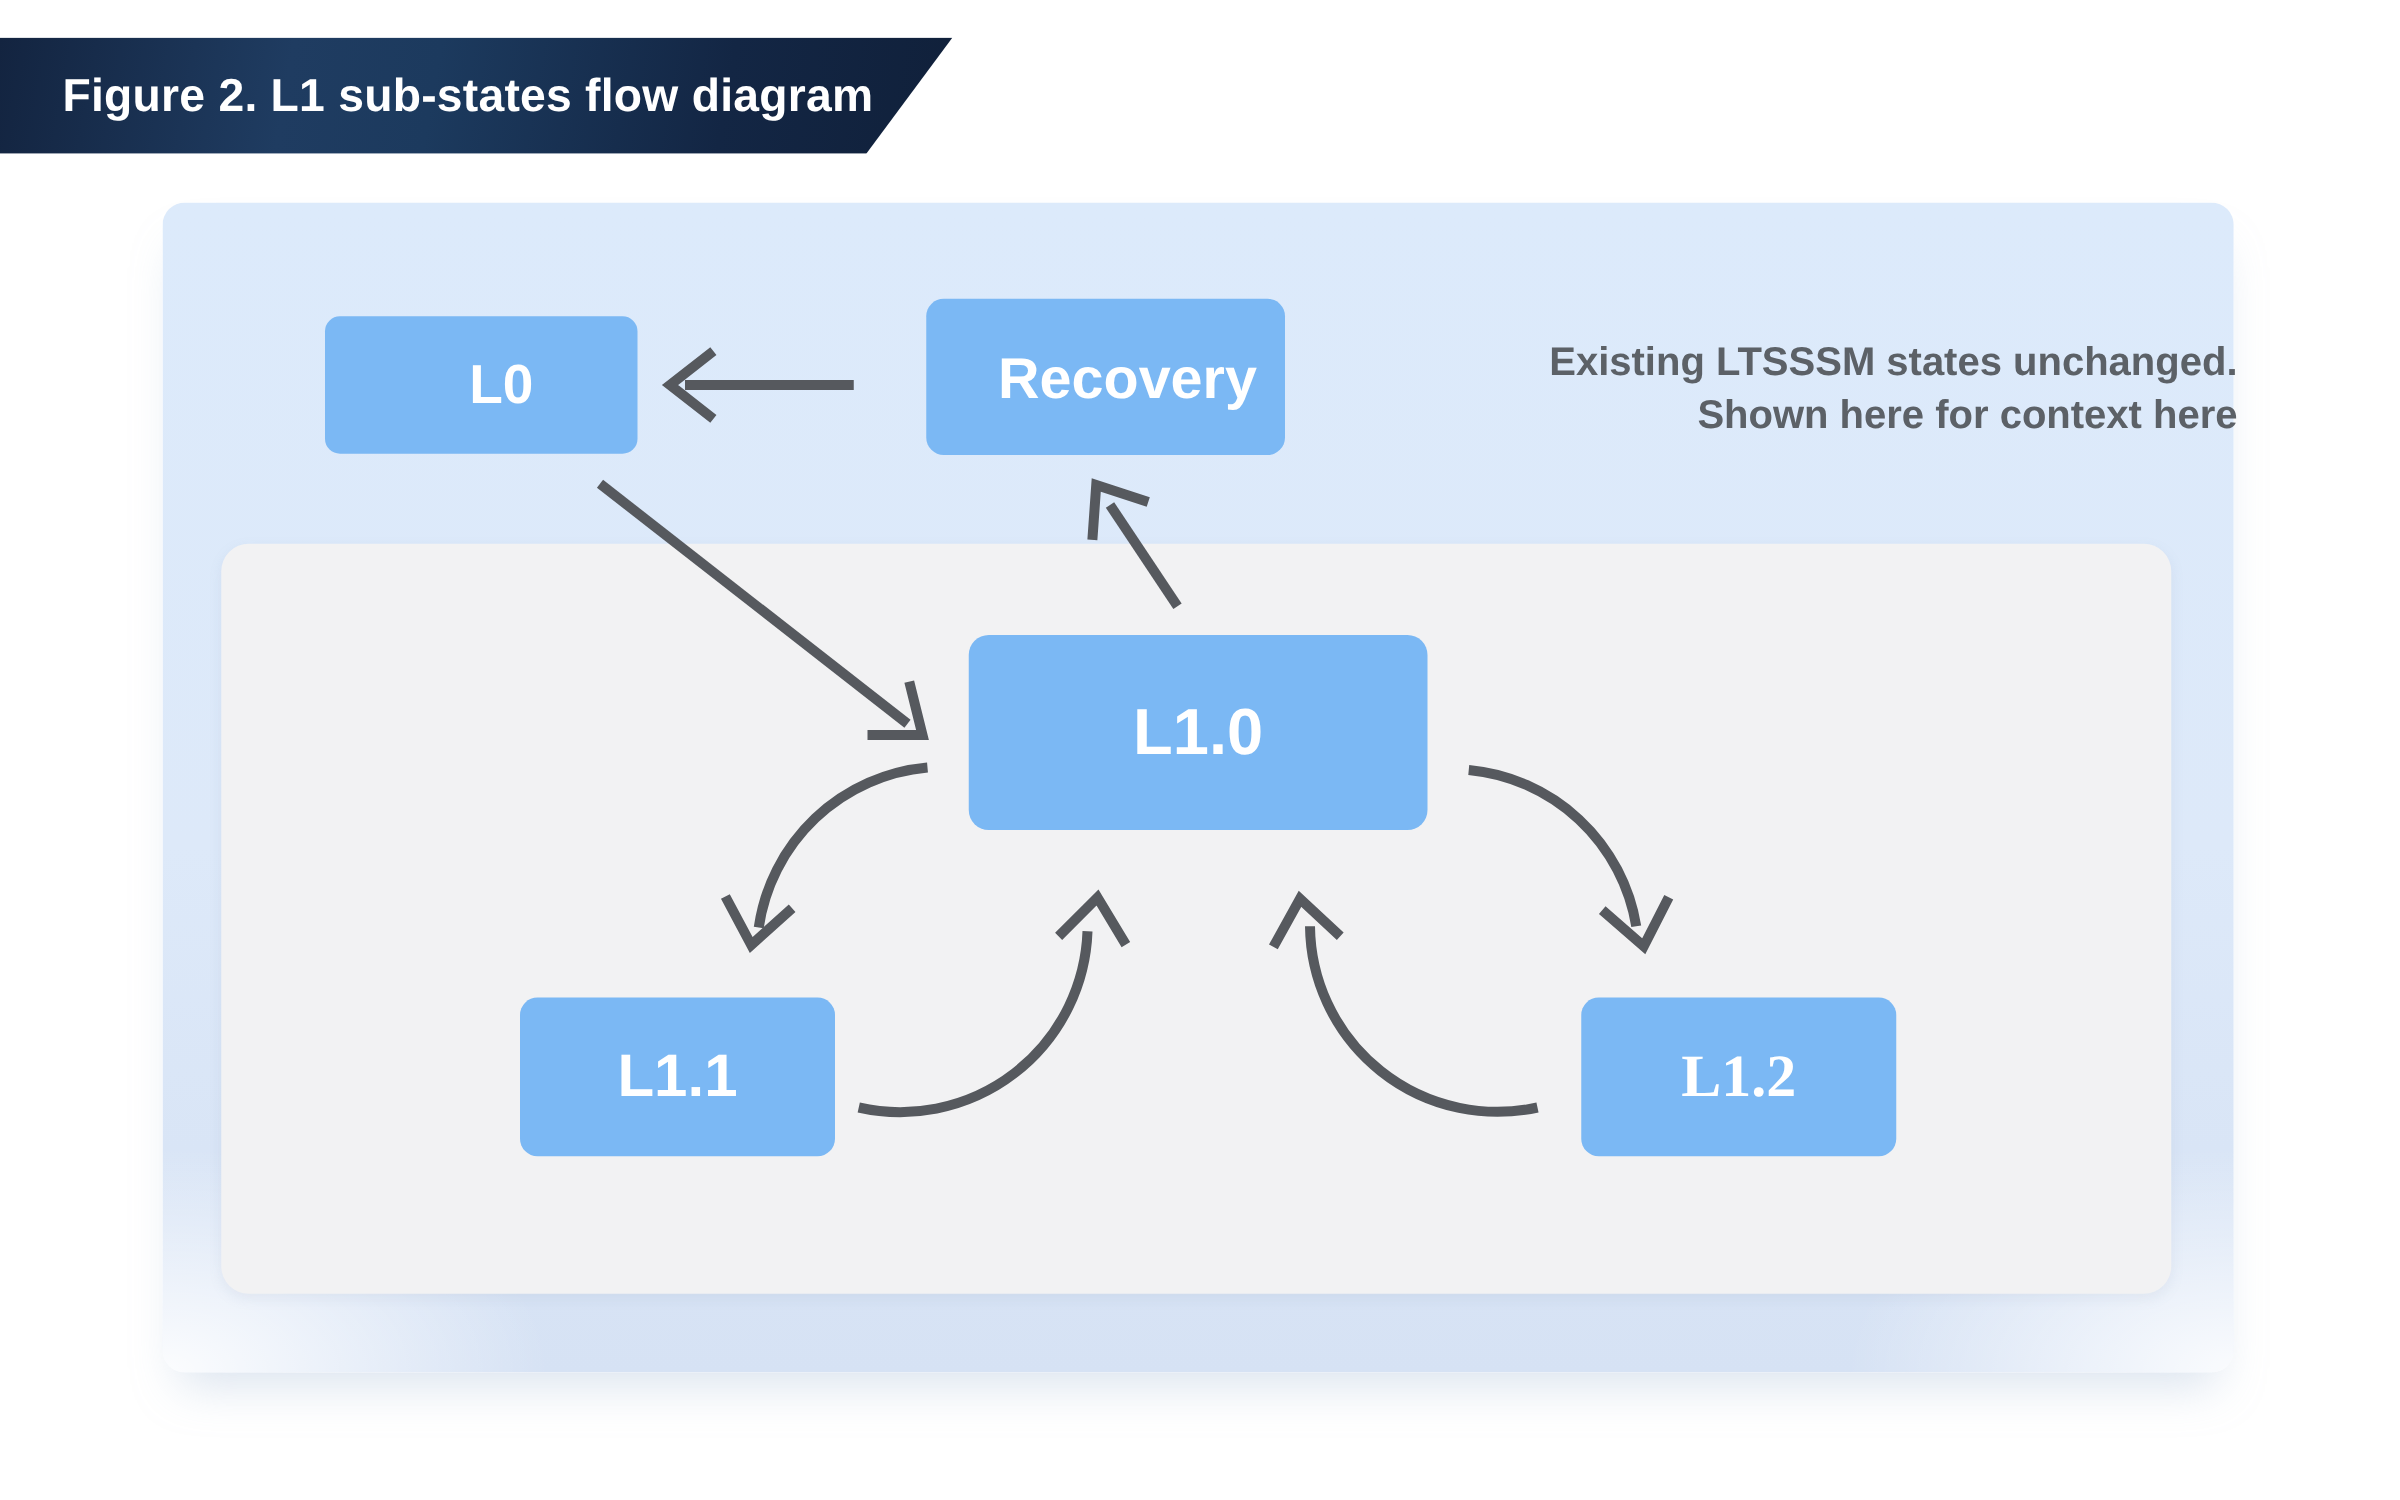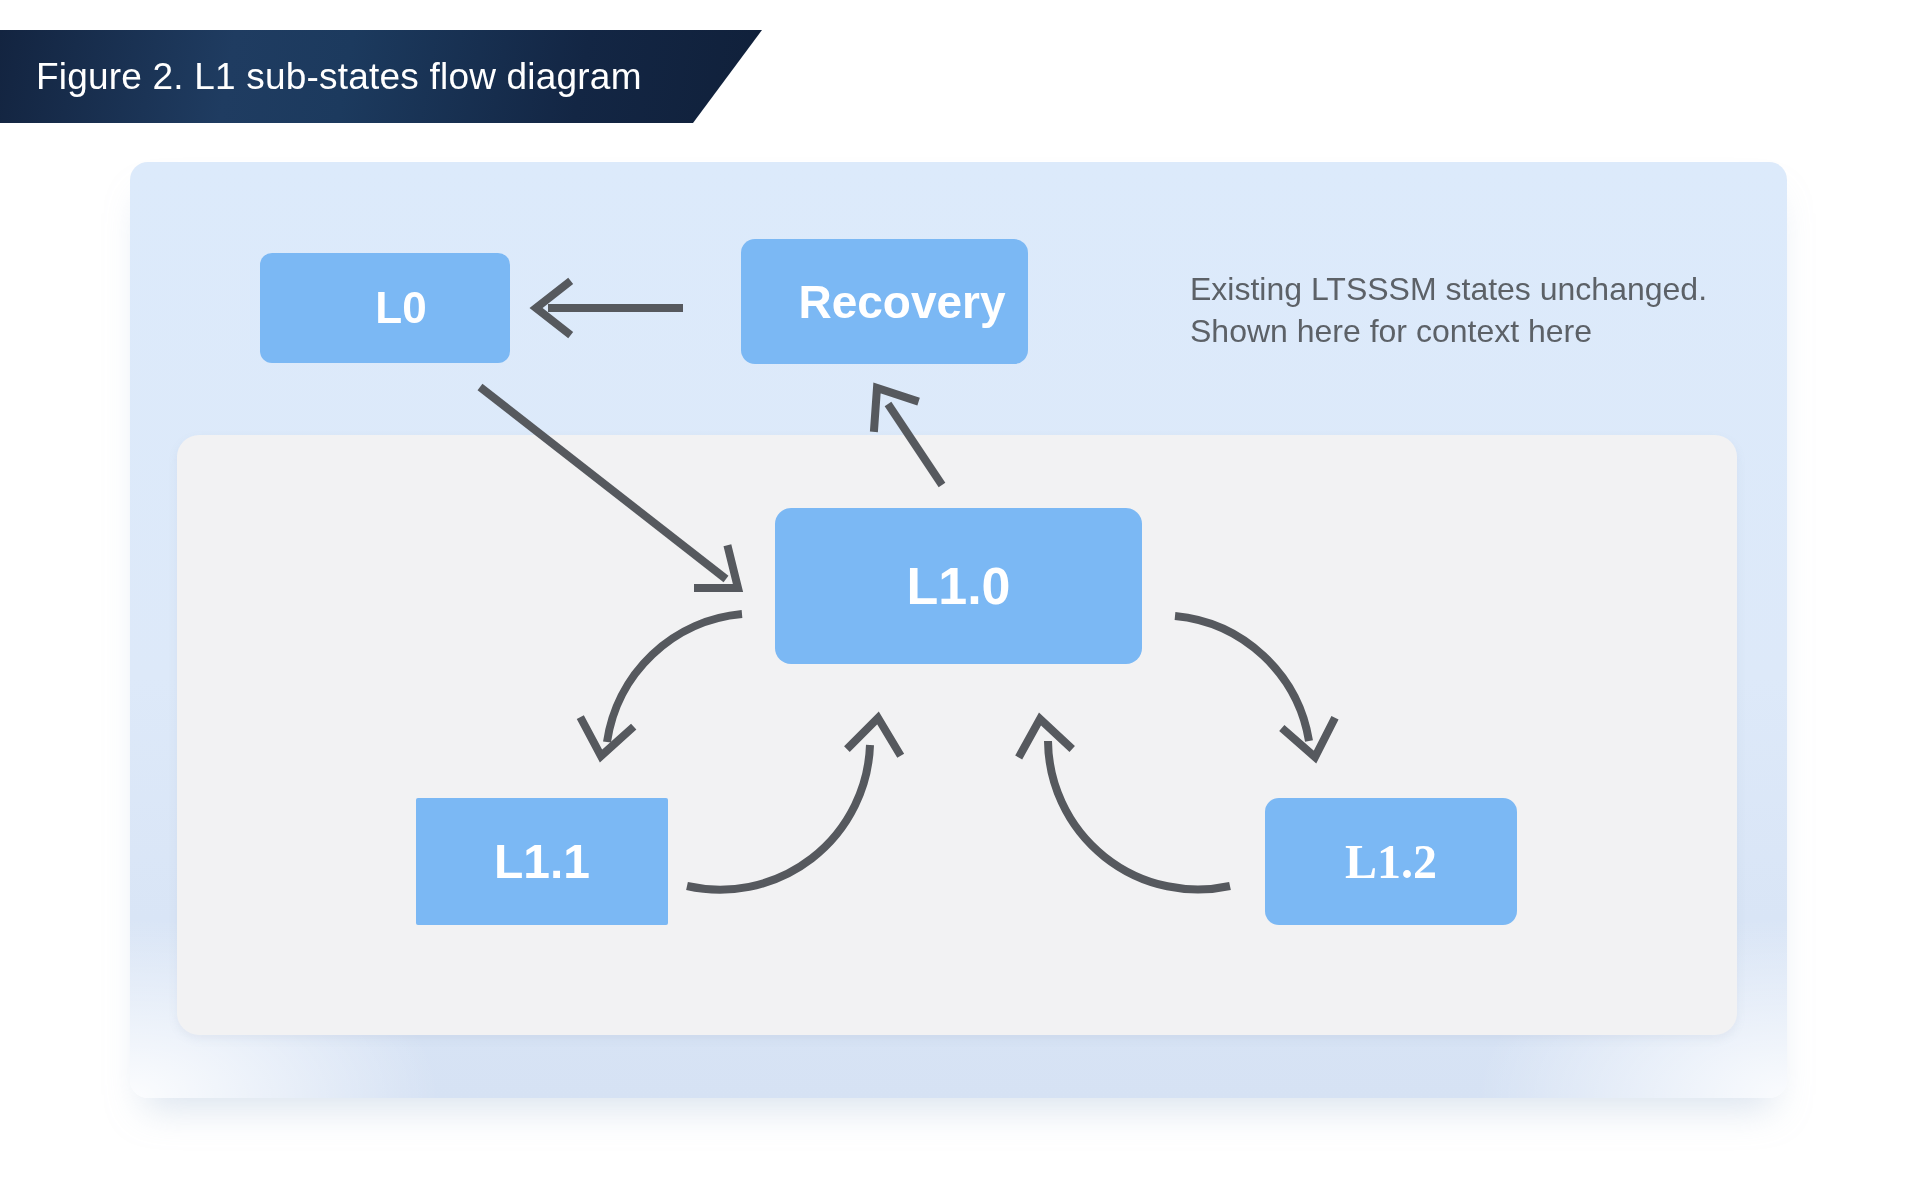--- a/index.html
+++ b/index.html
@@ -7,22 +7,22 @@
     position:relative;width:1920px;height:1200px;overflow:hidden;background:#ffffff;
     font-family:"Liberation Sans","DejaVu Sans",sans-serif;
   }
   
   .banner{
     position:absolute;left:0;top:30px;width:770px;height:93px;
     clip-path:polygon(0 0,762px 0,693px 93px,0 93px);
     background:linear-gradient(100deg,#132440 0%,#1f3c61 30%,#1c3a5e 45%,#132644 75%,#10203a 100%);
   }
   .banner span{
-    display:block;line-height:93px;
-    color:#ffffff;font-size:37px;font-weight:400;letter-spacing:.2px;margin-left:36px;
+    display:block;line-height:93px;padding-left:50px;
+    color:#ffffff;font-size:37px;font-weight:700;letter-spacing:.2px;
   }
   
   .panel-outer{
     position:absolute;left:130px;top:162px;width:1657px;height:936px;border-radius:18px;
     background:
       radial-gradient(ellipse 430px 250px at 0% 100%,rgba(255,255,255,.92),rgba(255,255,255,0) 72%),
       radial-gradient(ellipse 430px 250px at 100% 100%,rgba(255,255,255,.88),rgba(255,255,255,0) 72%),
       linear-gradient(180deg,#dceafb 0%,#dde9f9 55%,#d6e2f4 100%);
     box-shadow:0 24px 38px -14px rgba(150,175,205,.35);
   }
@@ -32,26 +32,26 @@
     background:#f2f2f3;box-shadow:0 4px 10px rgba(120,140,170,.10);
   }
   
   .state{
     position:absolute;display:flex;align-items:center;justify-content:center;
     background:#7bb8f4;color:#ffffff;font-weight:700;
   }
   .state-l0       {left:260px; top:253px; width:218px;height:110px;border-radius:12px;font-size:44px;padding-left:32px;}
   .state-recovery {left:741px; top:239px; width:252px;height:125px;border-radius:14px;font-size:46px;padding-left:35px;}
   .state-l1-0     {left:775px; top:508px; width:367px;height:156px;border-radius:16px;font-size:52px;}
-  .state-l1-1     {left:416px; top:798px; width:252px;height:127px;border-radius:2px;font-size:48px;text-align:right;}
+  .state-l1-1     {left:416px; top:798px; width:252px;height:127px;border-radius:14px;font-size:48px;text-align:right;}
   .state-l1-2     {left:1265px;top:798px; width:252px;height:127px;border-radius:14px;font-size:48px;font-family:Liberation Serif, serif;}
   
   .note{
     position:absolute;left:1190px;top:268px;width:600px;
-    color:#5c6167;font-size:32px;line-height:42px;font-weight:400;
+    color:#5c6167;font-size:32px;line-height:42px;font-weight:700;text-align:right;
   }
   
   svg.arrows{position:absolute;left:0;top:0;width:1920px;height:1200px;pointer-events:none;}
   svg.arrows path{fill:none;stroke:#56595e;stroke-width:8;stroke-linecap:butt;stroke-linejoin:miter;}
 </style>
 </head>
 <body>
 
 <div class="stage">
 

